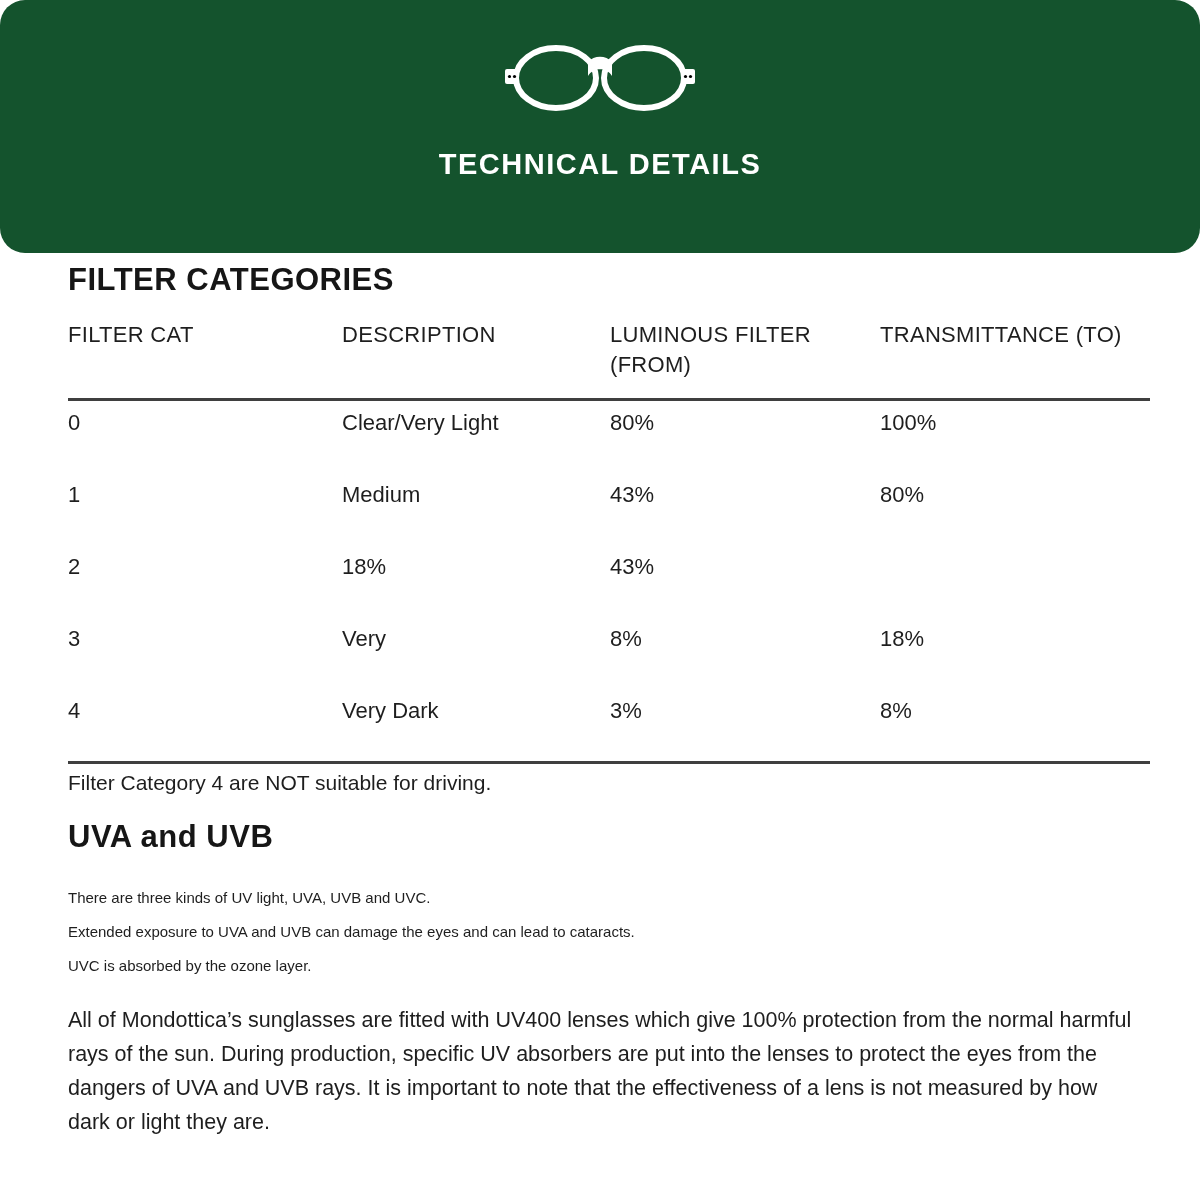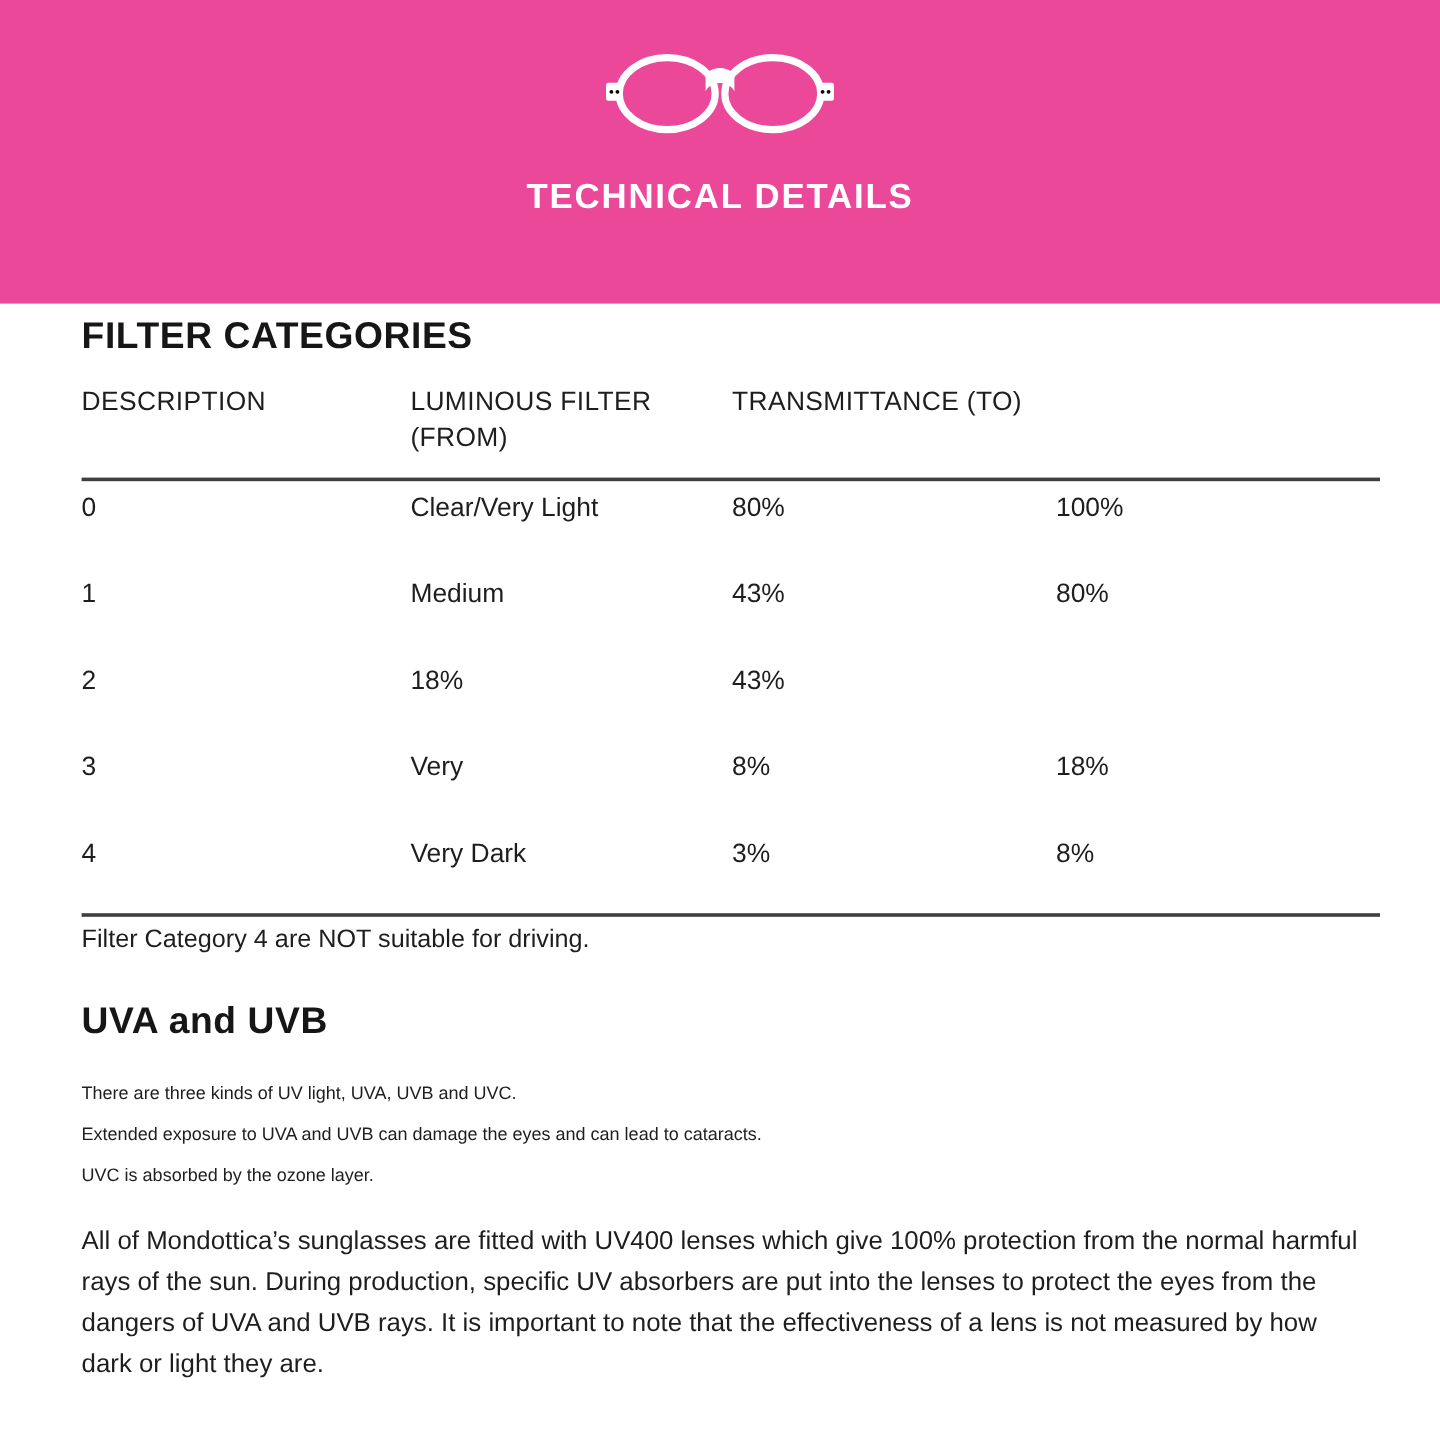--- a/index.html
+++ b/index.html
@@ -7,26 +7,27 @@
   body {
     width: 1200px;
     height: 1200px;
     font-family: "Liberation Sans", sans-serif;
     color: #1e1e1e;
     overflow: hidden;
   }
   .banner {
     width: 1200px;
     height: 253px;
-    background: #ec4899;
+    background: #14532d;
     color: #ffffff;
     display: flex;
     flex-direction: column;
     align-items: center;
     padding-top: 42px;
+    border-radius: 25px;
   }
   .banner svg { display: block; }
   .banner-title {
     margin-top: 36px;
     font-size: 29px;
     font-weight: 600;
     letter-spacing: 1.5px;
   }
   .content {
     padding: 9px 50px 40px 68px;
@@ -56,21 +57,21 @@
   .tbody { border-bottom: 3px solid #3f3f3f; }
   .trow { height: 72px; }
   .td {
     font-size: 22px;
     padding-top: 9px;
   }
   .note {
     margin-top: 7px;
     font-size: 21px;
   }
-  .uv-heading { margin-top: 38px; }
+  .uv-heading { margin-top: 24px; }
   .uv-lines {
     margin-top: 26px;
     font-size: 15px;
     line-height: 34px;
     max-width: 1080px;
   }
   .uv-lines span { display: block; }
   .uv-paragraph {
     margin-top: 20px;
     font-size: 21.5px;
@@ -96,20 +97,23 @@
   <div class="banner-title">TECHNICAL DETAILS</div>
 </header>
 
 <main class="content">
 
   <section>
     <h1 class="section-heading filter-heading">FILTER CATEGORIES</h1>
 
     <div class="ftable">
       <div class="frow thead">
+        <div class="th">
+          <span>FILTER CAT</span>
+        </div>
         <div class="th">
           <span>DESCRIPTION</span>
         </div>
         <div class="th">
           <span>LUMINOUS FILTER</span>
           <span>(FROM)</span>
         </div>
         <div class="th">
           <span>TRANSMITTANCE (TO)</span>
         </div>

